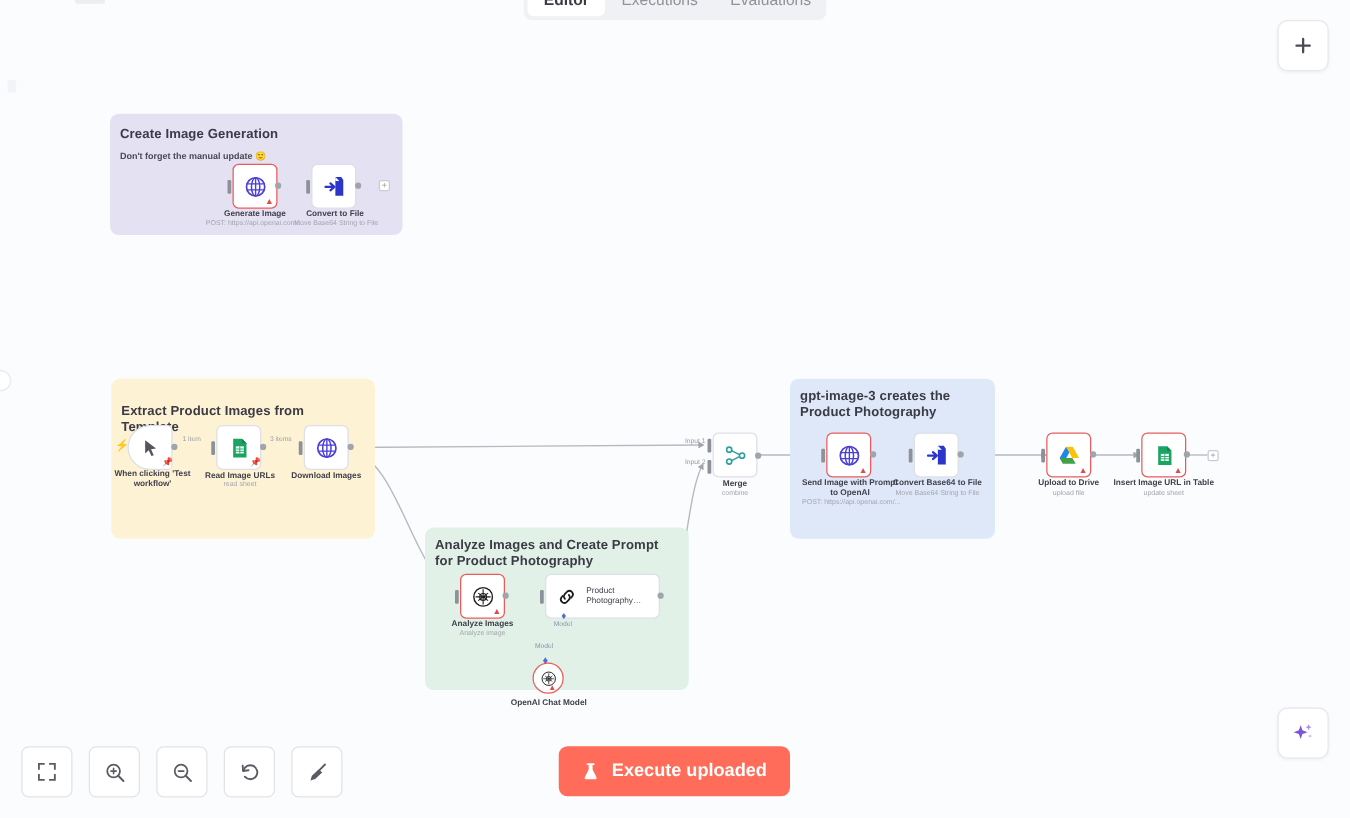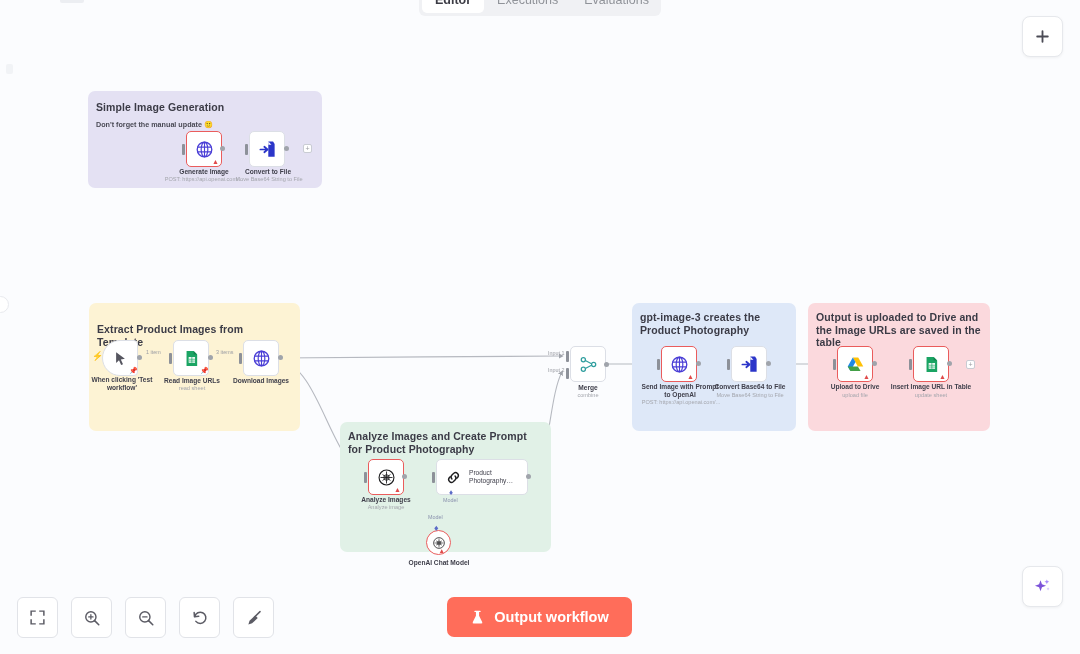--- a/index.html
+++ b/index.html
@@ -170,21 +170,21 @@
     <path d="M441,516 L438,531" stroke="#9aa3c4" stroke-width="1" stroke-dasharray="2.5 2.5" fill="none"></path>
 
     <path d="M606,364 L660,364" stroke="#b6b9c0" stroke-width="1.1" fill="none" marker-end="url(#ar)"></path>
     <path d="M698,364 L730,364" stroke="#b6b9c0" stroke-width="1.1" fill="none" marker-end="url(#ar)"></path>
     <path d="M768,364 L836,364" stroke="#b6b9c0" stroke-width="1.1" fill="none" marker-end="url(#ar)"></path>
     <path d="M874,364 L910,364" stroke="#b6b9c0" stroke-width="1.1" fill="none" marker-end="url(#ar)"></path>
     <path d="M948,364 L966,364" stroke="#b6b9c0" stroke-width="1.1" fill="none"></path>
   </svg>
 
   <div class="sticky sticky-purple" style="left:88px; top:91px; width:234px; height:97px;">
-    <div class="st-title" style="position:absolute; left:8px; top:10px;">Simple Image Generation</div>
+    <div class="st-title" style="position:absolute; left:8px; top:10px;">Create Image Generation</div>
     <div class="st-sub" style="position:absolute; left:8px; top:24px;">Don't forget the manual update 🙂</div>
   </div>
 
   <div class="node err" style="left:186px; top:131px;">
     <svg width="19" height="19" viewBox="0 0 24 24">
       <circle cx="12" cy="12" r="9.2" fill="none" stroke="#4b3fd6" stroke-width="1.7"></circle>
       <ellipse cx="12" cy="12" rx="4.2" ry="9.2" fill="none" stroke="#4b3fd6" stroke-width="1.5"></ellipse>
       <path d="M3,9 H21 M3,15 H21 M12,2.8 V21.2" stroke="#4b3fd6" stroke-width="1.4" fill="none"></path>
     </svg>
     <span class="warn">▲</span>
@@ -329,23 +329,20 @@
       <path d="M13,2 H19 L21,5 V21 H13 Z" fill="#2b35c9"></path>
       <path d="M3,12 H11 M8,8.5 L12,12 L8,15.5" stroke="#2b35c9" stroke-width="2.2" fill="none" stroke-linecap="round" stroke-linejoin="round"></path>
       <path d="M13,2 L13,6 L17,6 Z" fill="#ffffff"></path>
     </svg>
   </div>
   <div class="port insq" style="left:727px; top:359px;"></div>
   <div class="port" style="left:766px; top:361px;"></div>
   <div class="nodelabel" style="left:711px; top:383px; width:78px;">Convert Base64 to File</div>
   <div class="nodesub" style="left:707px; top:392px; width:86px;">Move Base64 String to File</div>
 
-  <div class="sticky sticky-pink" style="left:808px; top:303px; width:182px; height:128px;">
-    <div class="st-title" style="position:absolute; left:8px; top:8px; width:170px;">Output is uploaded to Drive and the Image URLs are saved in the table</div>
-  </div>
 
   <div class="node err" style="left:837px; top:346px;">
     <svg width="19" height="19" viewBox="0 0 24 24">
       <path d="M8.6,3 H15.4 L21.8,14.4 H15 Z" fill="#ffc107"></path>
       <path d="M8.6,3 L2.2,14.4 L5.6,20.3 L12,8.9 Z" fill="#1e88e5"></path>
       <path d="M2.2,14.4 H15 L18.4,20.3 H5.6 Z" fill="#43a047"></path>
     </svg>
     <span class="warn">▲</span>
   </div>
   <div class="port insq" style="left:833px; top:359px;"></div>
@@ -398,21 +395,21 @@
       <path d="M20,3.5 L12.5,11" stroke="#5b5b64" stroke-width="2" stroke-linecap="round"></path>
       <path d="M13.5,8.5 L17,12 L9.5,19 L4.5,20.5 L6,15.5 Z" fill="#5b5b64"></path>
     </svg>
   </div>
 
   <div class="execbtn">
     <svg width="15" height="15" viewBox="0 0 24 24">
       <path d="M9.5,2.5 V9 L4.5,19 A1.8,1.8 0 0,0 6.2,21.5 H17.8 A1.8,1.8 0 0,0 19.5,19 L14.5,9 V2.5 Z" fill="#ffffff"></path>
       <path d="M8,2.2 H16" stroke="#ffffff" stroke-width="2.2" stroke-linecap="round"></path>
     </svg>
-    <span>Output workflow</span>
+    <span>Execute uploaded</span>
   </div>
 
   <div class="cornerbtn" style="left:1022px; top:16px;">
     <svg width="17" height="17" viewBox="0 0 24 24">
       <path d="M12,4.5 V19.5 M4.5,12 H19.5" stroke="#4b4b55" stroke-width="2.6" stroke-linecap="round"></path>
     </svg>
   </div>
   <div class="cornerbtn" style="left:1022px; top:566px;">
     <svg width="19" height="19" viewBox="0 0 24 24">
       <path d="M9.5,4 L11.3,9.2 L16.5,11 L11.3,12.8 L9.5,18 L7.7,12.8 L2.5,11 L7.7,9.2 Z" fill="#7c53d9"></path>

